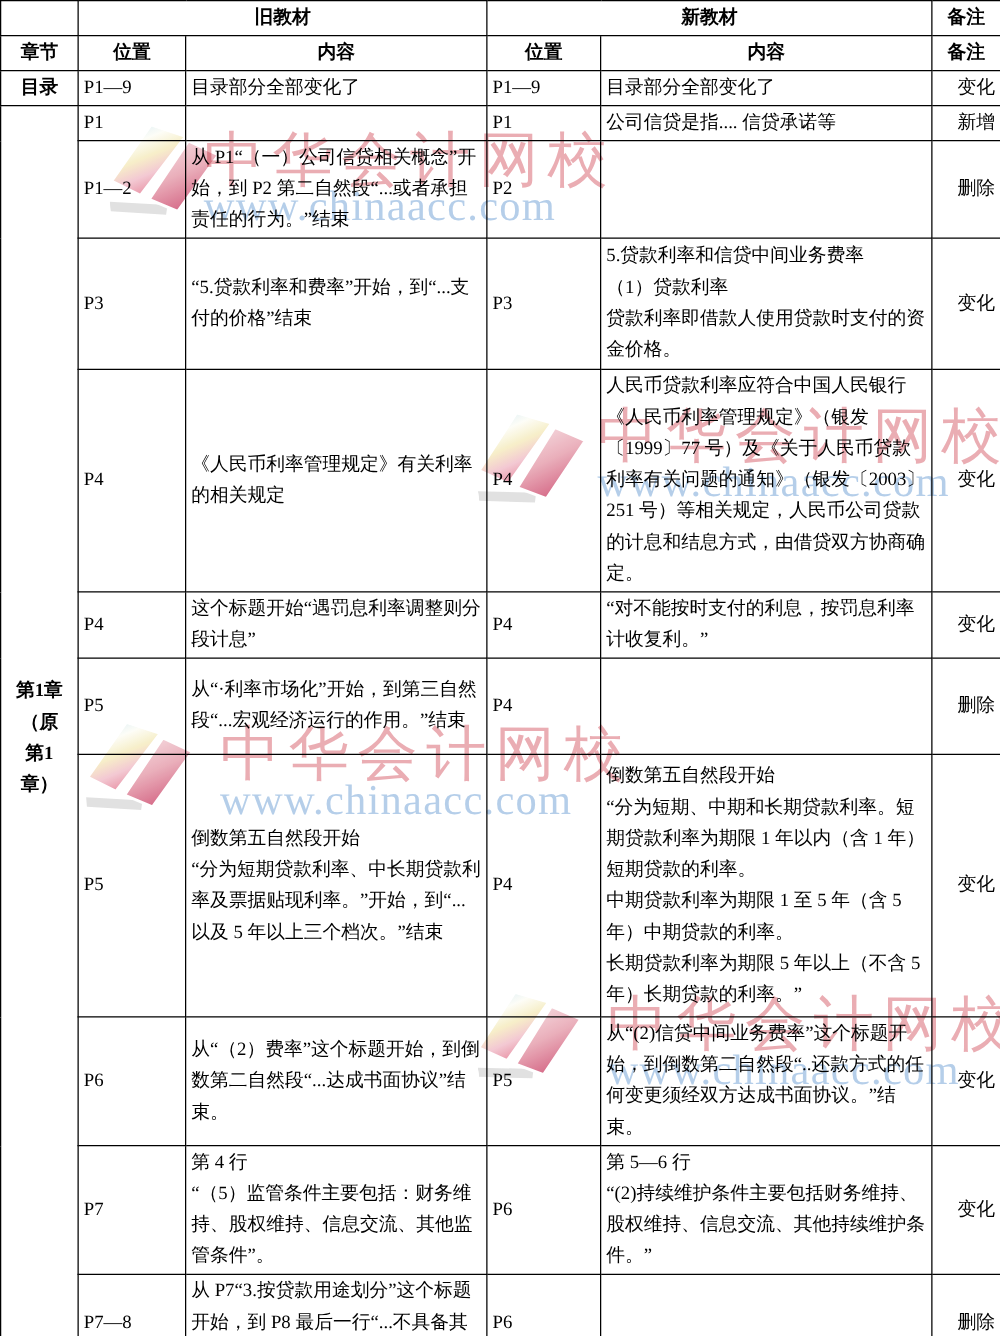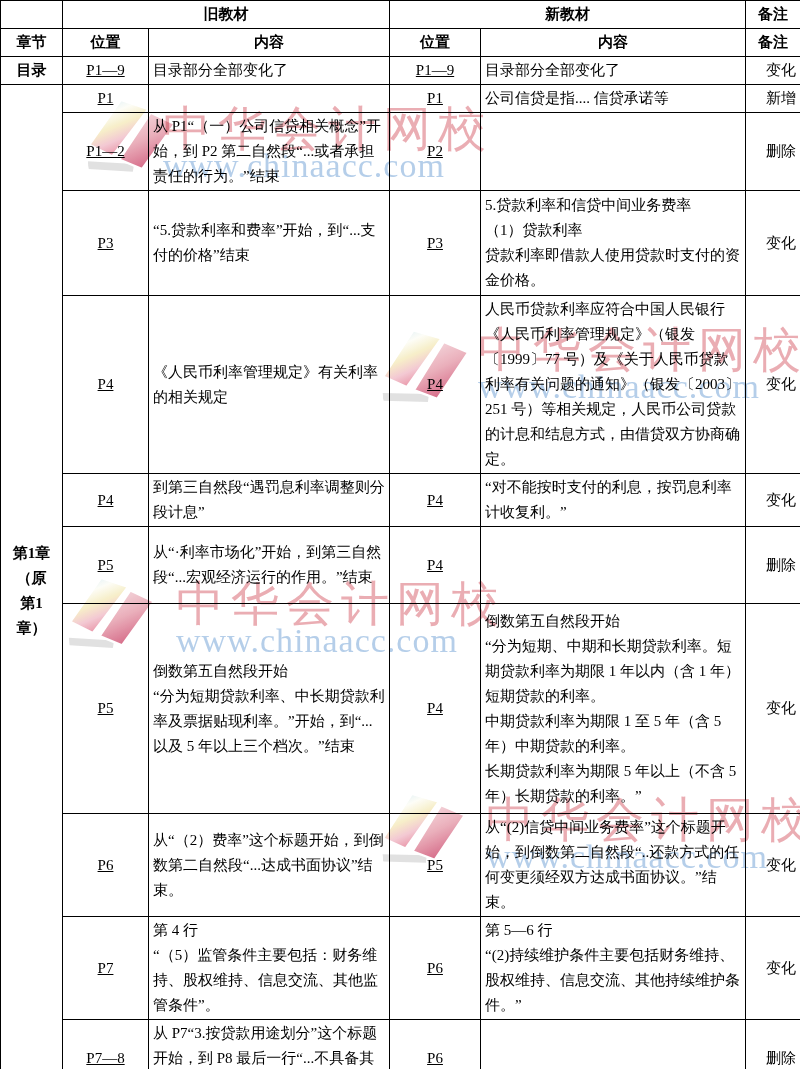--- a/index.html
+++ b/index.html
@@ -9,21 +9,21 @@
   }
   table.cmp{
     border-collapse:collapse;table-layout:fixed;width:800px;height:1069px;
   }
   table.cmp td{
     border:1px solid #000;font-size:15px;line-height:25px;
     vertical-align:middle;overflow:hidden;padding:1px 4px;
   }
   td.hdr{font-weight:bold;text-align:center;}
   td.chap{text-align:center;white-space:pre-line;line-height:29px;padding:0 2px;font-weight:bold;}
-  td.pos{text-align:center;text-decoration:underline;}
+  td.pos{text-align:left;}
   td.rem{text-align:right;padding:0 2px;}
   td.cont{text-align:left;white-space:pre-line;padding:2px 9px;}
   tr.h1{height:28px;} tr.h2{height:27px;padding-left:7px;}
   tr.r0{height:25px;} tr.r1{height:27px;} tr.r2{height:73px;}
   tr.r3{height:105px;} tr.r4{height:175px;} tr.r5{height:48px;}
   tr.r6{height:77px;} tr.r7{height:210px;} tr.r8{height:100px;}
   tr.r9{height:100px;} tr.r10{height:74px;}
 
   
   .wm{position:absolute;pointer-events:none;mix-blend-mode:multiply;z-index:5;}
@@ -106,21 +106,21 @@
       </tr>
       <tr class="r4">
         <td class="pos">P4</td>
         <td class="cont">《人民币利率管理规定》有关利率的相关规定</td>
         <td class="pos">P4</td>
         <td class="cont">人民币贷款利率应符合中国人民银行《人民币利率管理规定》（银发〔1999〕77 号）及《关于人民币贷款利率有关问题的通知》（银发〔2003〕251 号）等相关规定，人民币公司贷款的计息和结息方式，由借贷双方协商确定。</td>
         <td class="rem">变化</td>
       </tr>
       <tr class="r5">
         <td class="pos">P4</td>
-        <td class="cont">到第三自然段“遇罚息利率调整则分段计息”</td>
+        <td class="cont">这个标题开始“遇罚息利率调整则分段计息”</td>
         <td class="pos">P4</td>
         <td class="cont">“对不能按时支付的利息，按罚息利率计收复利。”</td>
         <td class="rem">变化</td>
       </tr>
       <tr class="r6">
         <td class="pos">P5</td>
         <td class="cont">从“·利率市场化”开始，到第三自然段“...宏观经济运行的作用。”结束</td>
         <td class="pos">P4</td>
         <td class="cont"></td>
         <td class="rem">删除</td>

